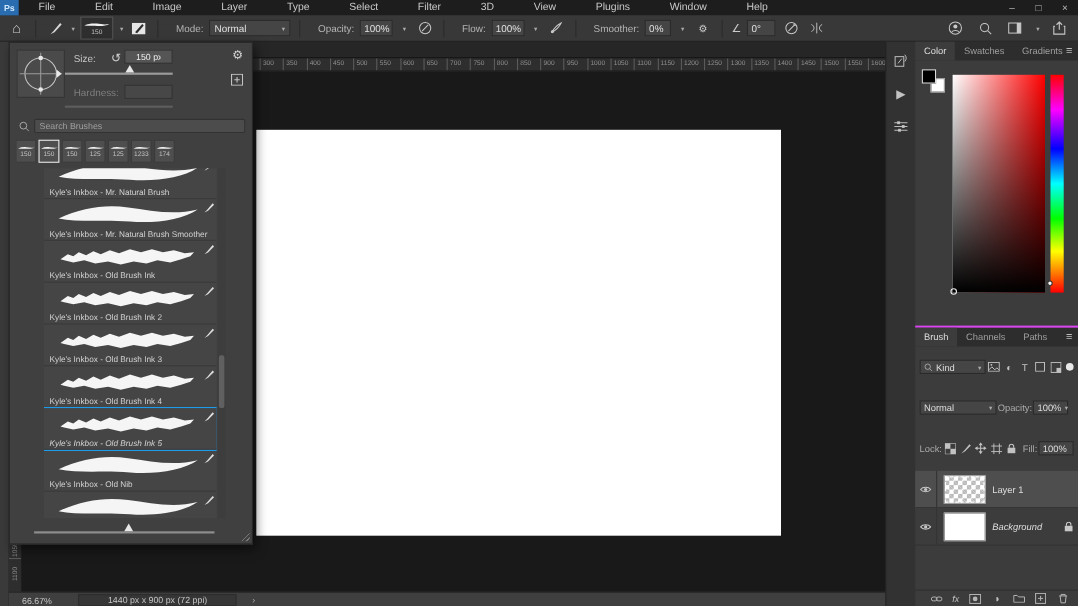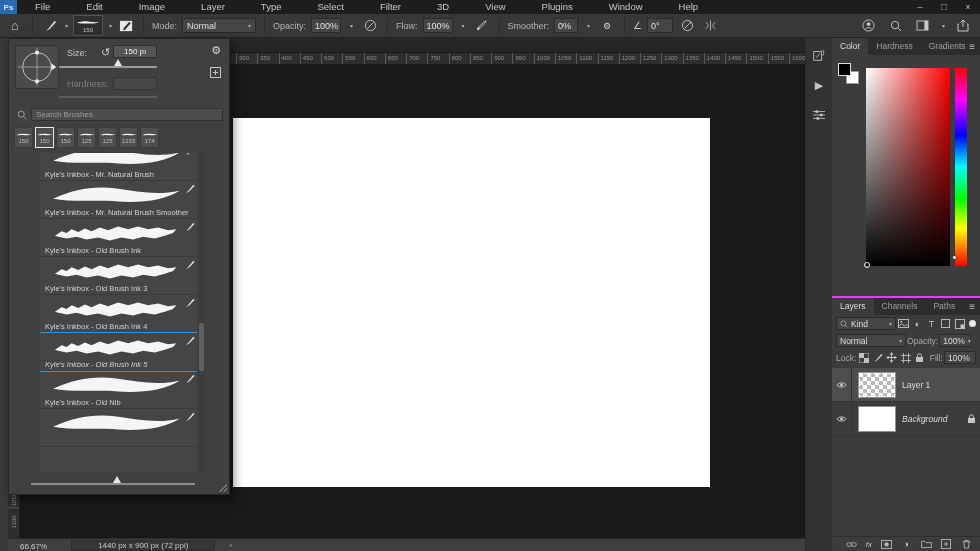--- a/index.html
+++ b/index.html
@@ -21,21 +21,21 @@
 
   
   .optionsbar { height: 24px; background: #383838; border-bottom: 1px solid #242424; display: flex; align-items: center; padding: 0 6px; gap: 5px; font-size: 9px; color: #c6c6c6; }
   .ob-icon { width: 18px; height: 18px; display: flex; align-items: center; justify-content: center; color: #cfcfcf; flex: none; }
   .home-glyph { font-size: 13px; line-height: 1; }
   .chev { font-size: 6px; color: #aaa; margin-left: 1px; }
   .sep { width: 1px; height: 16px; background: #2b2b2b; margin: 0 3px; flex: none; }
   .brush-preview-box { width: 30px; height: 21px; background: #2f2f2f; border: 1px solid #555; display: flex; flex-direction: column; align-items: center; justify-content: center; }
   .brush-preview-box .mini-stroke { width: 24px; height: 9px; }
   .tile-num, .bp-num { font-size: 6px; color: #c0c0c0; line-height: 6px; }
-  .ob-label { color: #b5b5b5; white-space: nowrap; }
+  .ob-label { color: #b5b5b5; white-space: nowrap; margin-left: 8px; }
   .ob-select { background: #454545; border: 1px solid #2a2a2a; height: 15px; display: flex; align-items: center; padding: 0 4px; color: #e0e0e0; gap: 4px; }
   .ob-select .chev { margin-left: auto; }
   .mode-select { width: 74px; }
   .ob-field { background: #454545; border: 1px solid #2a2a2a; height: 15px; display: flex; align-items: center; padding: 0 3px; color: #e0e0e0; }
   .w30 { width: 30px; } .w26 { width: 26px; } .w24 { width: 24px; }
   .chev-btn { width: 9px; text-align: center; }
   .ob-right { margin-left: auto; display: flex; align-items: center; gap: 9px; padding-right: 2px; }
   .angle-glyph { font-size: 10px; color: #ccc; }
 
   
@@ -72,21 +72,21 @@
   .bg-swatch { position: absolute; left: 8px; top: 8px; width: 13px; height: 13px; background: #fff; border: 1px solid #999; }
   .fg-swatch { position: absolute; left: 0; top: 0; width: 13px; height: 13px; background: #000; border: 1px solid #ddd; }
   .sat-square { position: absolute; left: 34px; top: 30px; width: 84px; height: 198px;
     background: linear-gradient(to bottom, rgba(0,0,0,0), #000 100%), linear-gradient(to right, #fff, #f00); }
   .sat-cursor { position: absolute; left: -2px; bottom: -2px; width: 6px; height: 6px; border: 1px solid #eee; border-radius: 50%; }
   .hue-bar { position: absolute; left: 123px; top: 30px; width: 12px; height: 198px;
     background: linear-gradient(to bottom, #f00 0%, #f0f 16%, #00f 34%, #0ff 50%, #0f0 66%, #ff0 81%, #f80 90%, #f00 100%); }
   .hue-cursor { position: absolute; left: -3px; bottom: 6px; width: 5px; height: 5px; background: #fff; border-radius: 50%; border: 1px solid #333; }
 
   .layers-panel { flex: 1; display: flex; flex-direction: column; position: relative; }
-  .lp-row { display: flex; align-items: center; padding: 2px 4px; gap: 1px; font-size: 8.5px; color: #bdbdbd; }
+  .lp-row { display: flex; align-items: center; padding: 12px 4px; gap: 1px; font-size: 8.5px; color: #bdbdbd; }
   .kind-box { background: #454545; border: 1px solid #2a2a2a; height: 13px; display: flex; align-items: center; gap: 3px; padding: 0 3px; width: 64px; color: #ddd; }
   .kind-box .chev { margin-left: auto; }
   .mini-icon { width: 13px; height: 13px; display: flex; align-items: center; justify-content: center; color: #c2c2c2; font-size: 9px; flex: none; }
   .filter-dot { width: 7px; height: 7px; border-radius: 50%; background: #e8e8e8; margin-left: 2px; flex: none; }
   .lp-select { background: #454545; border: 1px solid #2a2a2a; height: 13px; display: flex; align-items: center; padding: 0 3px; gap: 3px; color: #ddd; }
   .blend-select { width: 70px; } .blend-select .chev { margin-left: auto; }
   .pct { width: 32px; }
   .lbl { color: #aaa; white-space: nowrap; }
 
   .layer-list { margin-top: 2px; }
@@ -382,40 +382,40 @@
         </svg>
     </span>
   </div>
 
   <div class="right-panels">
 
     <div class="color-panel">
       <div class="ptab-row">
   <span class="ptab selected">Color</span>
 
-  <span class="ptab">Hardness</span>
+  <span class="ptab">Swatches</span>
 
   <span class="ptab">Gradients</span>
 </div>
       <span class="panel-menu" style="position:absolute; right:0; top:0;">≡</span>
       <div class="fgbg">
         <span class="bg-swatch"></span>
         <span class="fg-swatch"></span>
       </div>
       <div class="sat-square">
         <span class="sat-cursor"></span>
       </div>
       <div class="hue-bar">
         <span class="hue-cursor"></span>
       </div>
     </div>
 
     <div class="layers-panel">
       <div class="ptab-row">
-  <span class="ptab selected">Layers</span>
+  <span class="ptab selected">Brush</span>
 
   <span class="ptab">Channels</span>
 
   <span class="ptab">Paths</span>
 </div>
       <span class="panel-menu" style="position:absolute; right:0; top:0;">≡</span>
 
       <div class="lp-row">
         <span class="kind-box">
           <svg width="8" height="8" viewBox="0 0 13 13">
@@ -689,48 +689,62 @@
       </svg>
       <span class="pen">
         <svg viewBox="0 0 12 12">
                   <path d="M1 11 L4 8 L10 1 L11.5 2.5 L5 9 Z" fill="#ddd"></path>
                 </svg>
       </span>
     </div>
     <div class="brush-label">Kyle's Inkbox - Old Brush Ink</div>
   </div>
 
-
   <div class="brush-item v-rough">
     <div class="stroke-wrap">
       <svg class="stroke" viewBox="0 0 160 26" preserveAspectRatio="none">
         <path class="p-smooth" d="M4 17 C30 6 55 3 80 6 C105 9 130 14 156 8 C140 18 110 22 82 20 C55 18 25 21 4 17 Z"></path>
         <path class="p-rough" d="M6 16 L14 11 L20 13 L26 9 L34 12 L42 8 L50 11 L60 7 L70 10 L82 6 L94 9 L106 6 L118 9 L130 7 L142 10 L152 9 L148 13 L138 16 L126 19 L112 17 L100 20 L86 18 L72 21 L58 18 L44 20 L32 17 L20 19 L10 17 Z"></path>
       </svg>
       <span class="pen">
         <svg viewBox="0 0 12 12">
                   <path d="M1 11 L4 8 L10 1 L11.5 2.5 L5 9 Z" fill="#ddd"></path>
                 </svg>
       </span>
     </div>
-    <div class="brush-label">Kyle's Inkbox - Old Brush Ink 3</div>
+    <div class="brush-label">Kyle's Inkbox - Old Brush Ink 2</div>
   </div>
 
   <div class="brush-item v-rough">
     <div class="stroke-wrap">
       <svg class="stroke" viewBox="0 0 160 26" preserveAspectRatio="none">
         <path class="p-smooth" d="M4 17 C30 6 55 3 80 6 C105 9 130 14 156 8 C140 18 110 22 82 20 C55 18 25 21 4 17 Z"></path>
         <path class="p-rough" d="M6 16 L14 11 L20 13 L26 9 L34 12 L42 8 L50 11 L60 7 L70 10 L82 6 L94 9 L106 6 L118 9 L130 7 L142 10 L152 9 L148 13 L138 16 L126 19 L112 17 L100 20 L86 18 L72 21 L58 18 L44 20 L32 17 L20 19 L10 17 Z"></path>
       </svg>
       <span class="pen">
         <svg viewBox="0 0 12 12">
                   <path d="M1 11 L4 8 L10 1 L11.5 2.5 L5 9 Z" fill="#ddd"></path>
                 </svg>
       </span>
     </div>
+    <div class="brush-label">Kyle's Inkbox - Old Brush Ink 3</div>
+  </div>
+
+  <div class="brush-item v-rough">
+    <div class="stroke-wrap">
+      <svg class="stroke" viewBox="0 0 160 26" preserveAspectRatio="none">
+        <path class="p-smooth" d="M4 17 C30 6 55 3 80 6 C105 9 130 14 156 8 C140 18 110 22 82 20 C55 18 25 21 4 17 Z"></path>
+        <path class="p-rough" d="M6 16 L14 11 L20 13 L26 9 L34 12 L42 8 L50 11 L60 7 L70 10 L82 6 L94 9 L106 6 L118 9 L130 7 L142 10 L152 9 L148 13 L138 16 L126 19 L112 17 L100 20 L86 18 L72 21 L58 18 L44 20 L32 17 L20 19 L10 17 Z"></path>
+      </svg>
+      <span class="pen">
+        <svg viewBox="0 0 12 12">
+                  <path d="M1 11 L4 8 L10 1 L11.5 2.5 L5 9 Z" fill="#ddd"></path>
+                </svg>
+      </span>
+    </div>
     <div class="brush-label">Kyle's Inkbox - Old Brush Ink 4</div>
   </div>
 
   <div class="brush-item selected v-rough">
     <div class="stroke-wrap">
       <svg class="stroke" viewBox="0 0 160 26" preserveAspectRatio="none">
         <path class="p-smooth" d="M4 17 C30 6 55 3 80 6 C105 9 130 14 156 8 C140 18 110 22 82 20 C55 18 25 21 4 17 Z"></path>
         <path class="p-rough" d="M6 16 L14 11 L20 13 L26 9 L34 12 L42 8 L50 11 L60 7 L70 10 L82 6 L94 9 L106 6 L118 9 L130 7 L142 10 L152 9 L148 13 L138 16 L126 19 L112 17 L100 20 L86 18 L72 21 L58 18 L44 20 L32 17 L20 19 L10 17 Z"></path>
       </svg>
       <span class="pen">

